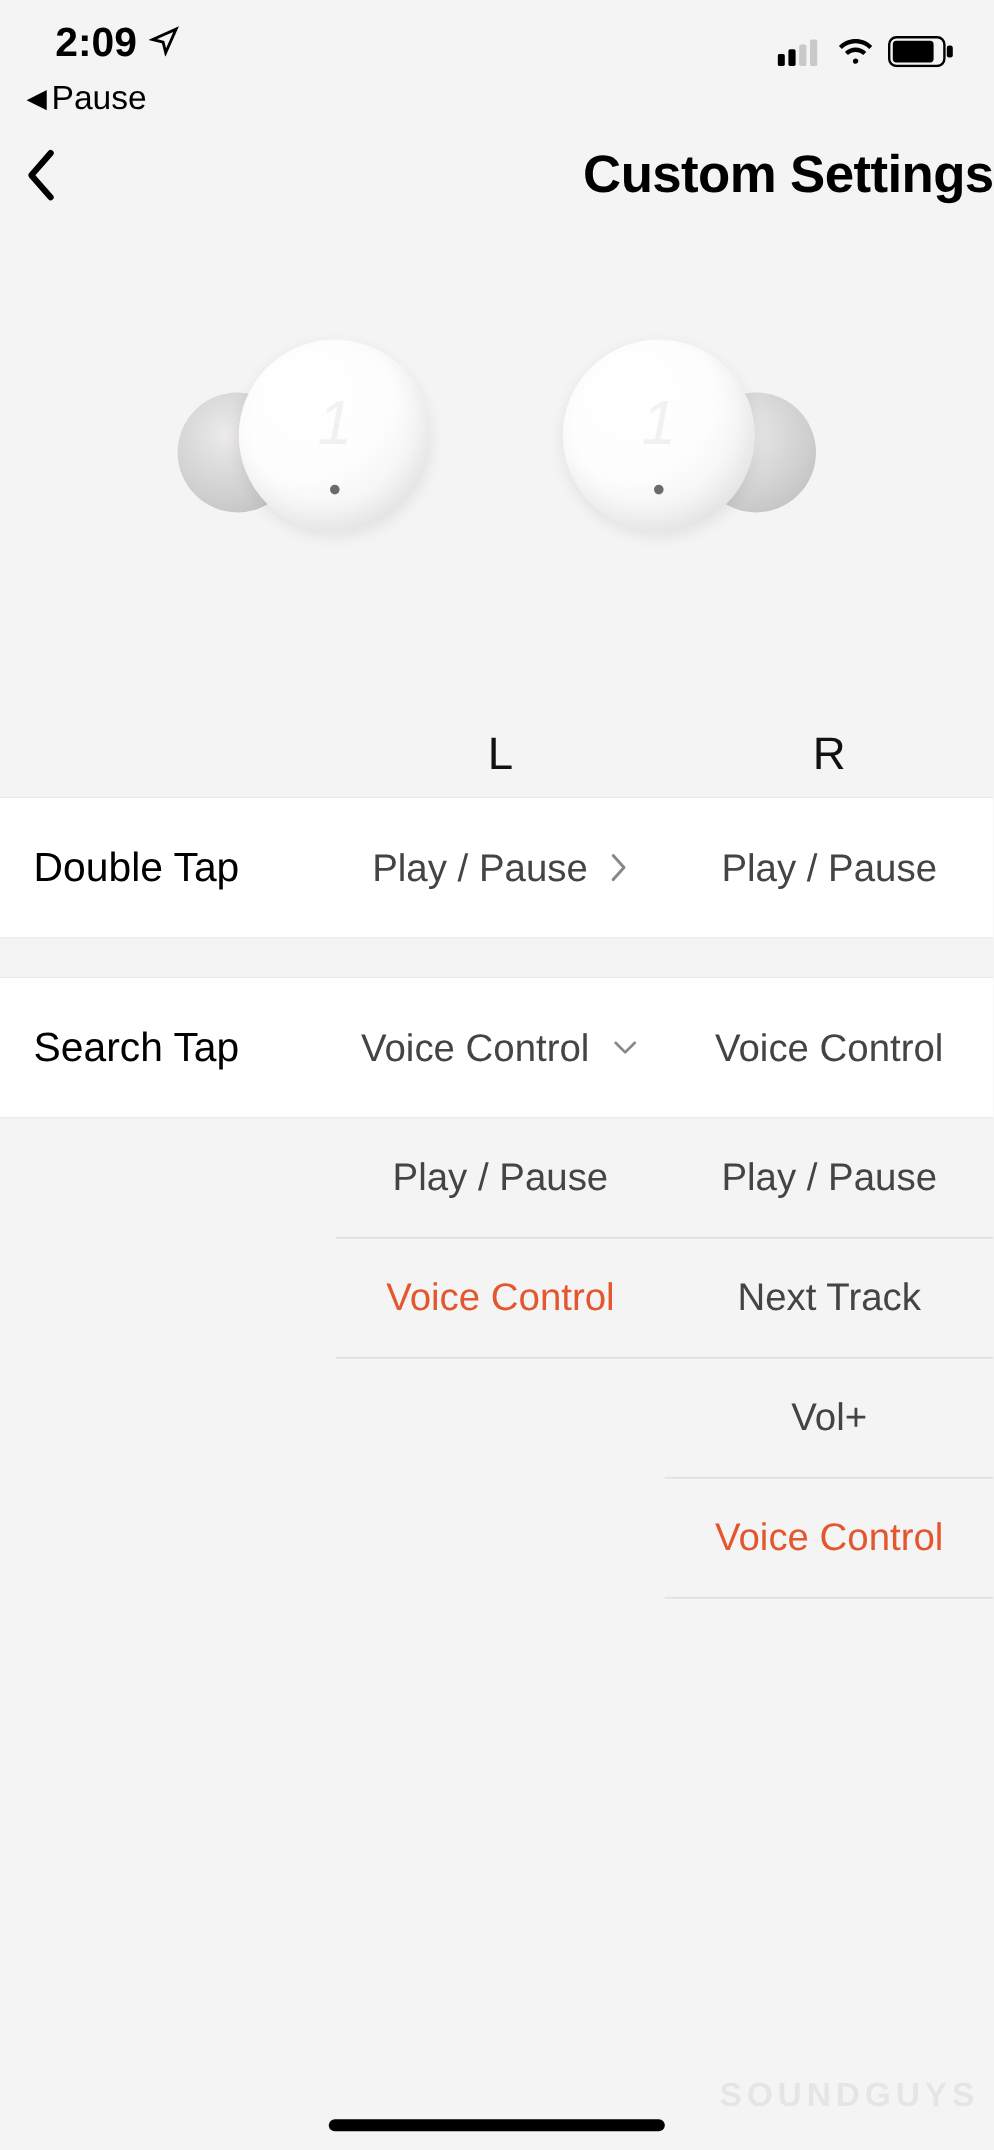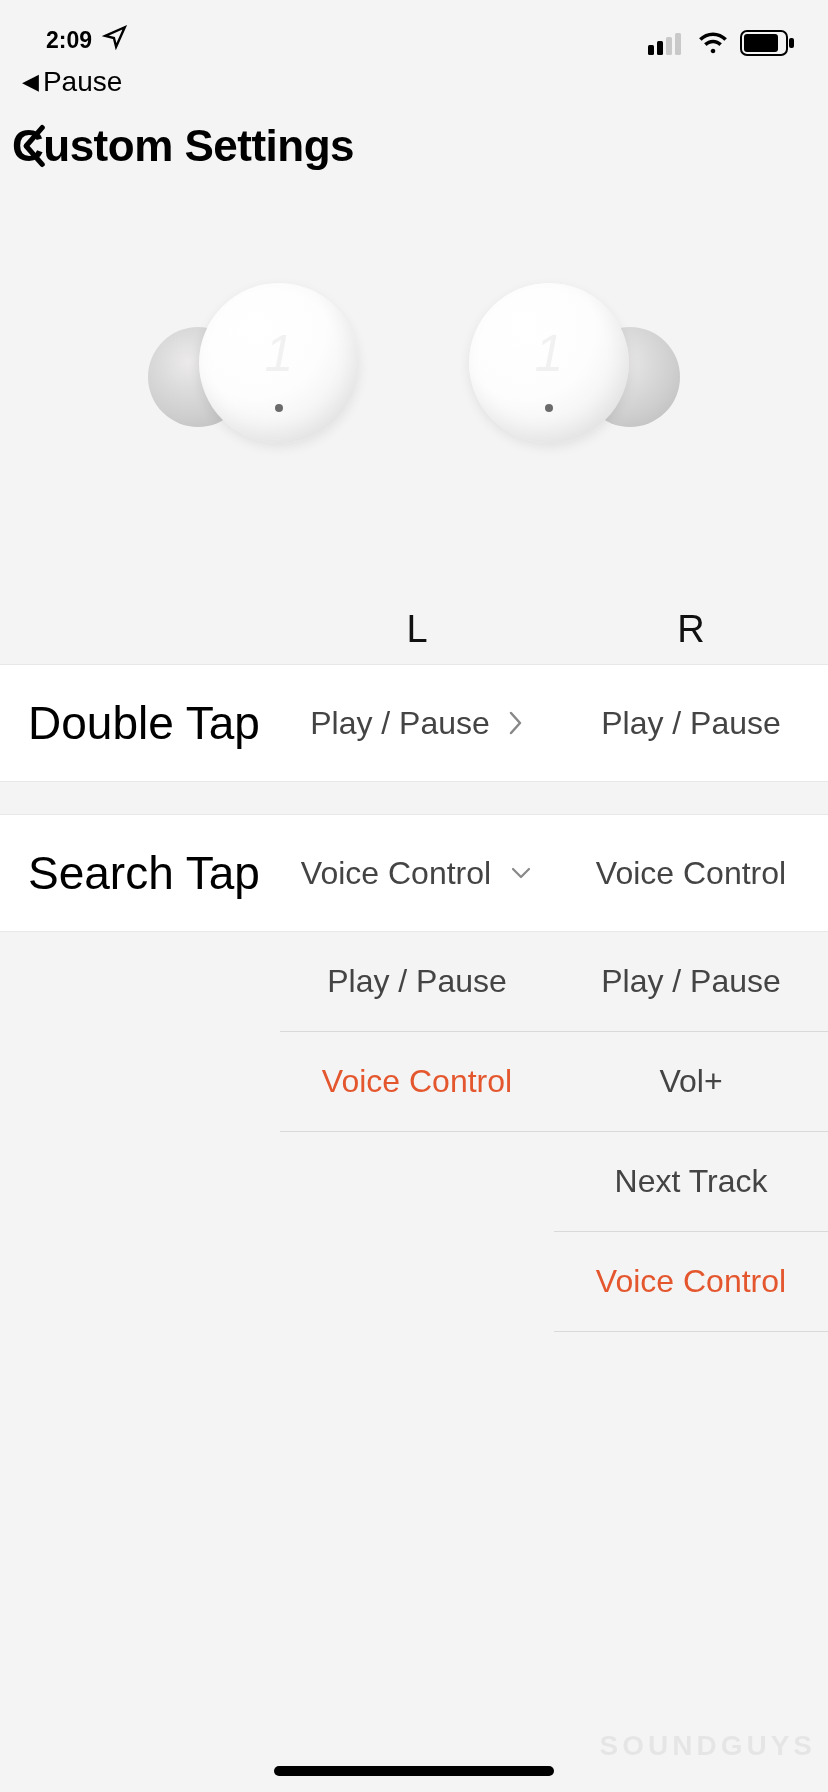--- a/index.html
+++ b/index.html
@@ -12,21 +12,21 @@
     overflow: hidden;
   }
 
   
   .status-bar {
     height: 56px;
     display: flex;
     align-items: flex-end;
     justify-content: space-between;
     padding: 0 32px 0 46px;
-    font-size: 23px;
+    font-size: 34px;
     font-weight: 600;
   }
   .status-left { display: flex; align-items: center; gap: 10px; }
   .status-right { display: flex; align-items: center; gap: 10px; }
   .status-right svg { display: block; }
 
   
   .breadcrumb {
     padding: 10px 22px 0 22px;
     font-size: 28px;
@@ -46,22 +46,22 @@
     position: relative;
   }
   .header .back-chevron {
     width: 44px;
     display: flex;
     align-items: center;
     justify-content: flex-start;
   }
   .header .title {
     position: absolute;
-    left: 12px; right: 0;
-    text-align: left;
+    left: 2px; right: 0;
+    text-align: right;
     font-size: 44px;
     font-weight: 700;
     letter-spacing: -0.5px;
   }
 
   
   .earbuds-wrap {
     height: 360px;
     display: flex;
     align-items: center;
@@ -132,21 +132,21 @@
     display: flex;
     align-items: center;
     height: 118px;
     font-size: 32px;
   }
   .row + .row-spacer { height: 32px; }
   .row .label {
     flex: 0 0 280px;
     padding-left: 28px;
     color: #000;
-    font-size: 46px;
+    font-size: 34px;
   }
   .row .val {
     flex: 1;
     text-align: center;
     color: #444;
     position: relative;
     display: flex;
     align-items: center;
     justify-content: center;
     gap: 18px;
@@ -301,21 +301,21 @@
   </div>
 </div>
 
 <div class="options">
   <div class="options-col">
     <div class="opt">Play / Pause</div>
     <div class="opt selected">Voice Control</div>
   </div>
   <div class="options-col">
     <div class="opt">Play / Pause</div>
+    <div class="opt">Next Track</div>
     <div class="opt">Vol+</div>
-    <div class="opt">Next Track</div>
     <div class="opt selected">Voice Control</div>
   </div>
 </div>
 
 <div class="watermark">SOUNDGUYS</div>
 
 <div class="home-indicator"></div>
 
 </body></html>

